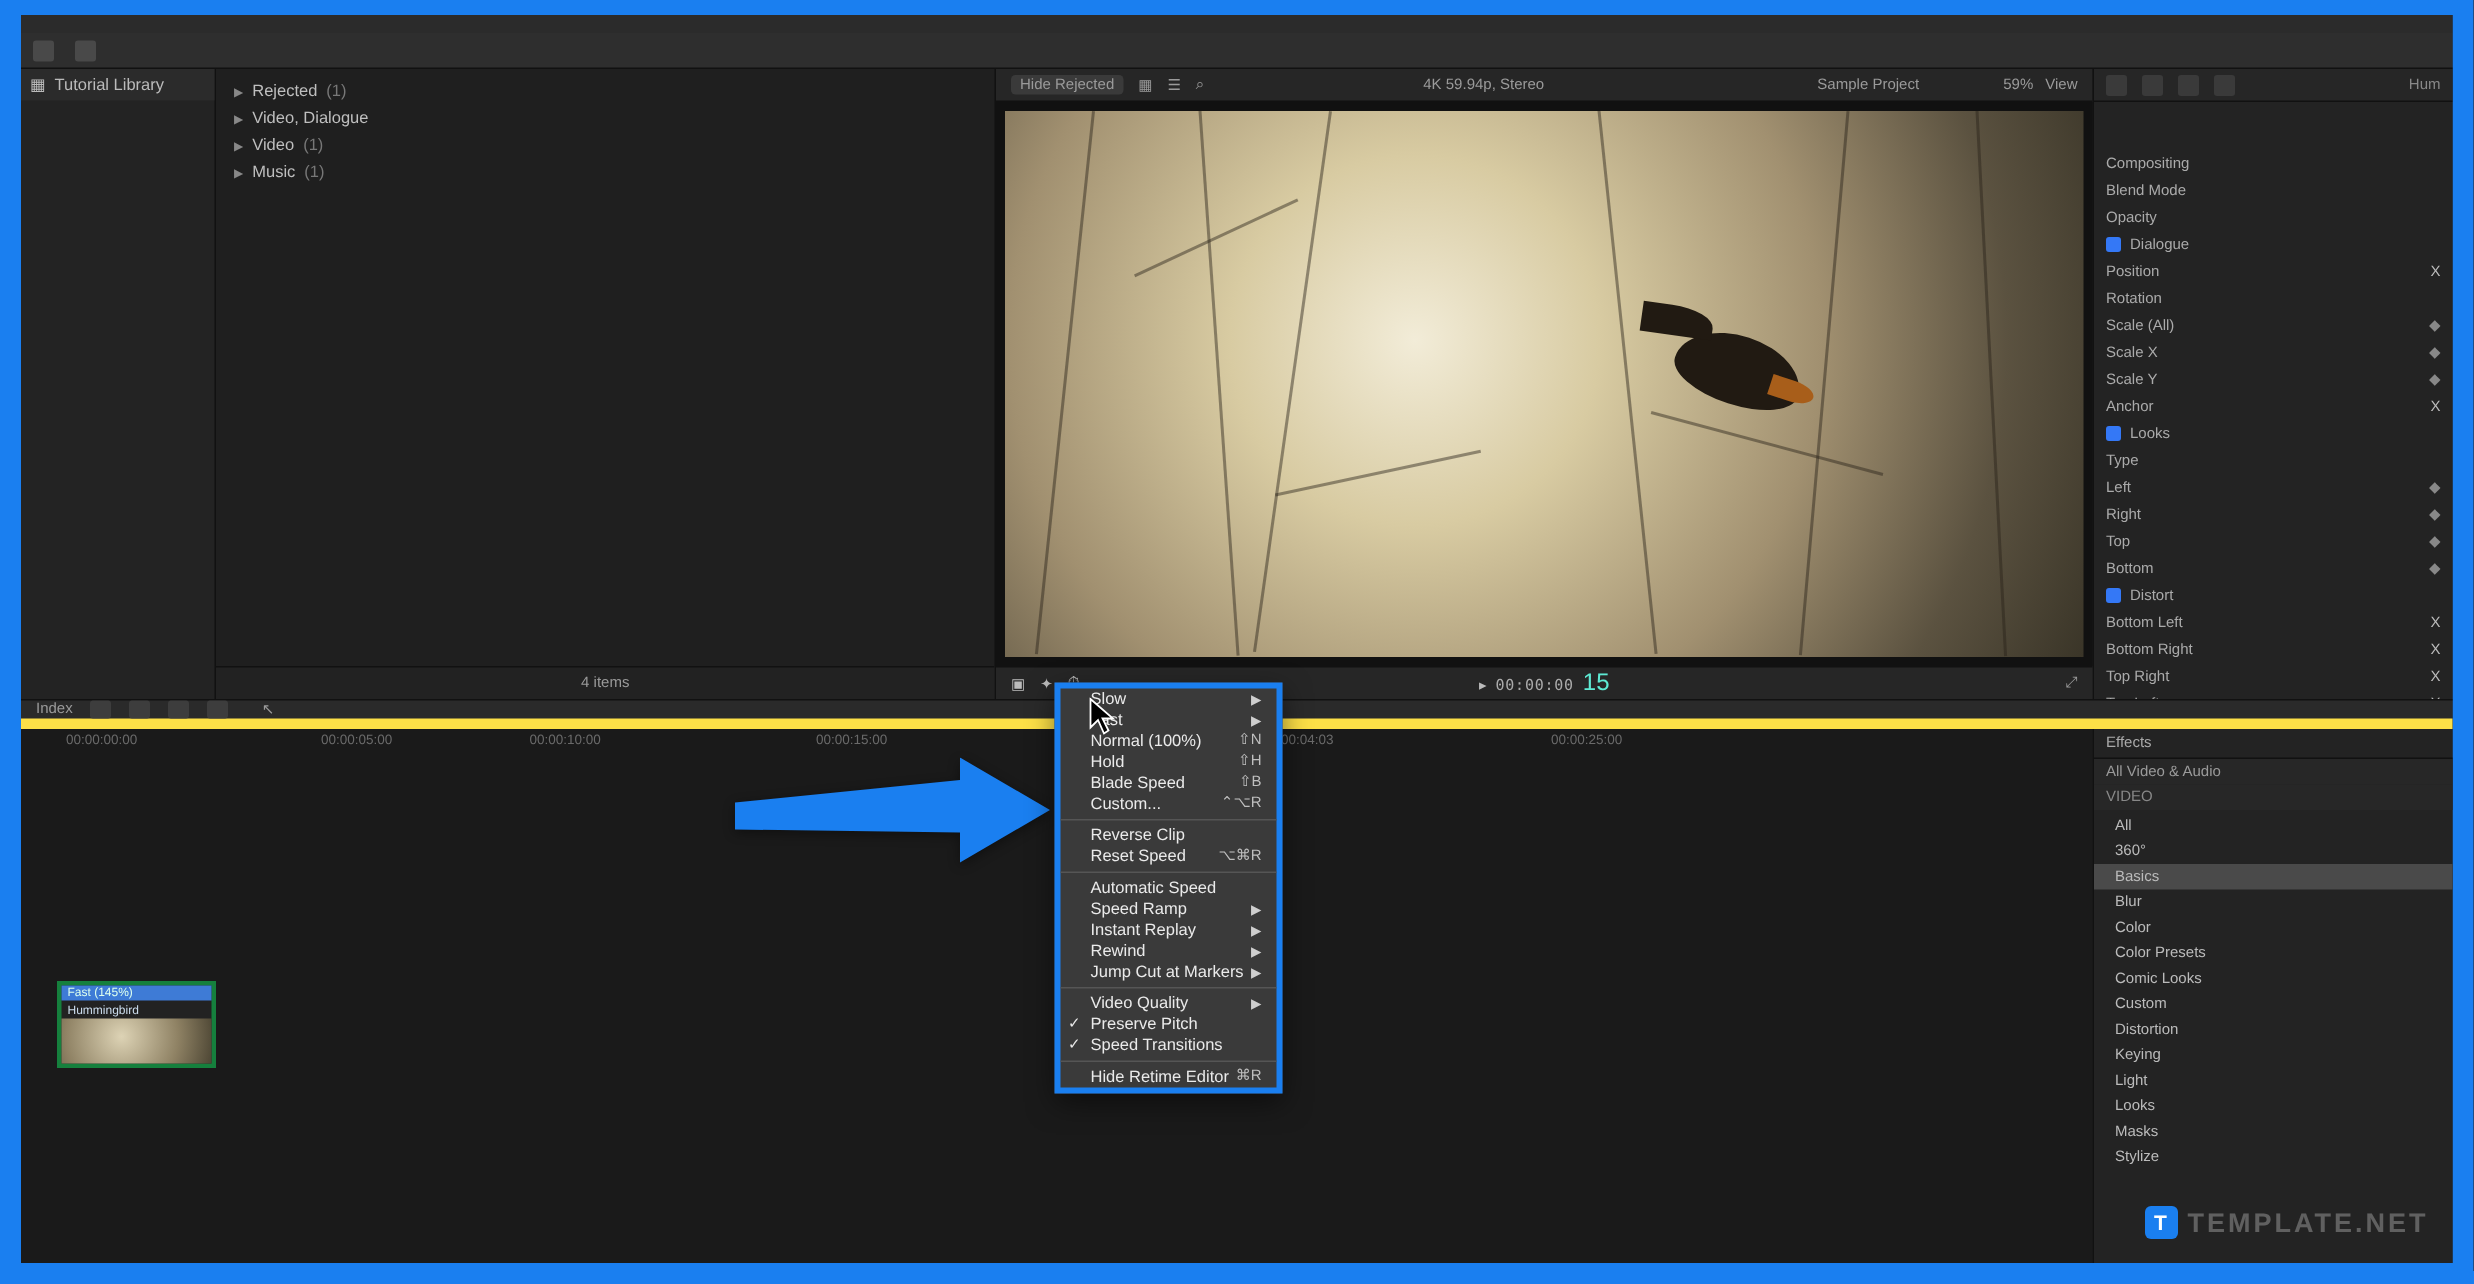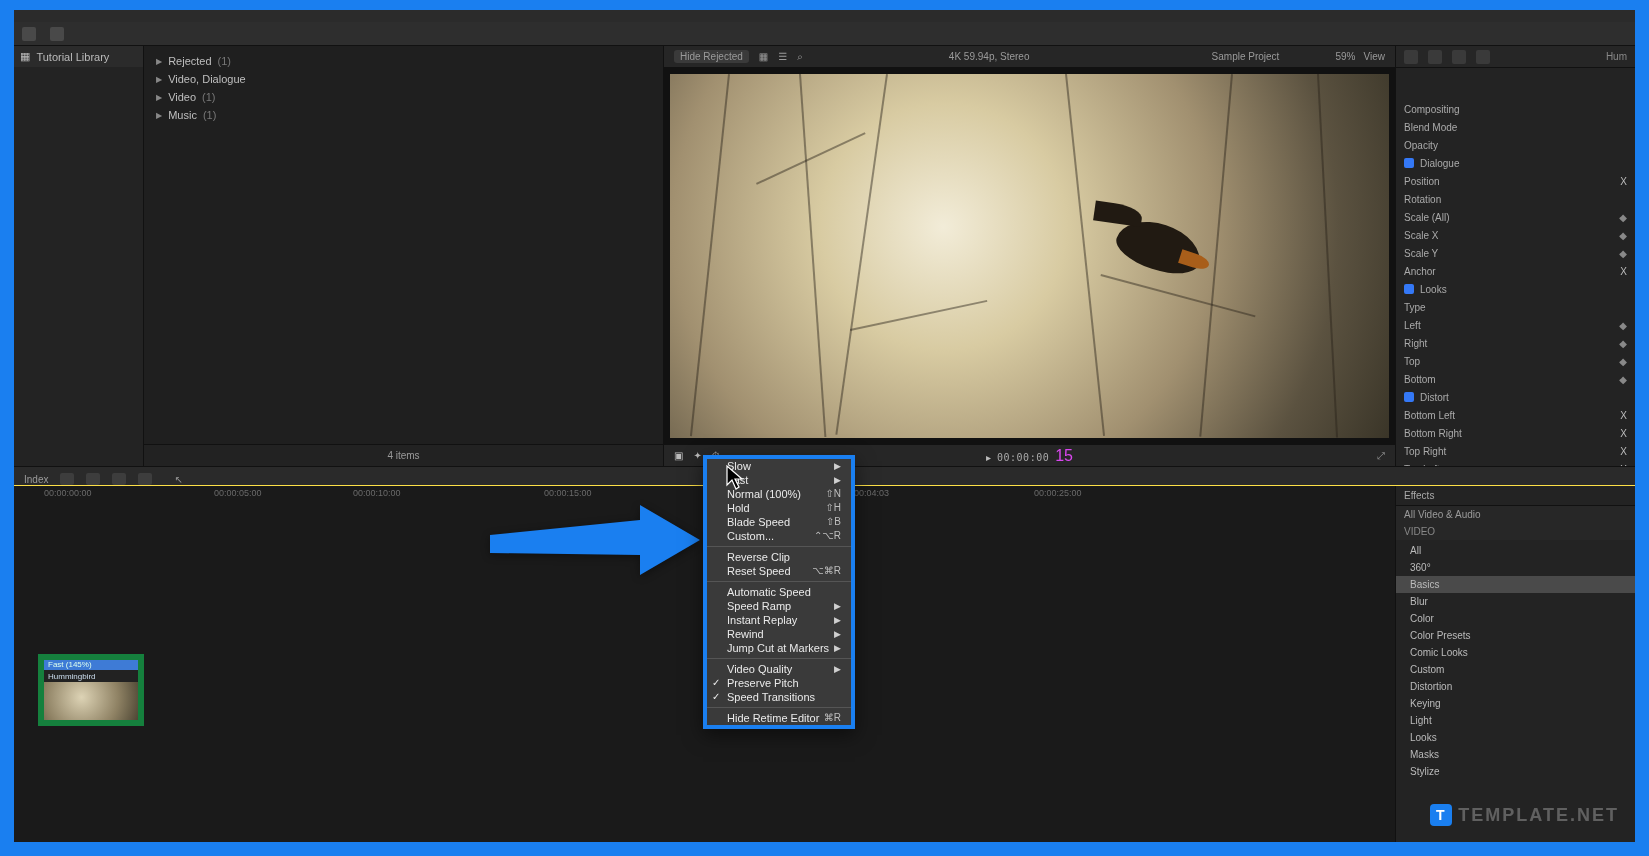--- a/index.html
+++ b/index.html
@@ -36,46 +36,46 @@
   radial-gradient(circle at 38% 42%, #f2ecd8 0%, #d8cba2 25%, #a19070 55%, #5b5240 80%, #3a3528 100%);
   overflow: hidden; }
 .branches { position: absolute; inset: 0; }
 .branches span { position: absolute; background: rgba(40,34,24,.45); transform-origin: top left; }
 .bird { position: absolute; top: 150px; left: 62%; width: 86px; height: 46px; background: #211a12; border-radius: 50% 50% 50% 50% / 60% 60% 40% 40%; transform: rotate(18deg); }
 .bird::before { content: ""; position: absolute; left: -30px; top: -6px; width: 48px; height: 20px; background: #211a12; border-radius: 0 60% 0 0; transform: rotate(-10deg); }
 .bird::after { content: ""; position: absolute; right: -10px; top: 18px; width: 30px; height: 14px; background: #a85e1a; border-radius: 0 80% 80% 0; }
 .viewer-bottom { height: 22px; background: #262626; border-top: 1px solid #111; display: flex; align-items: center; font-size: 10px; color: #bbb; padding: 0 10px; gap: 10px; position: relative; }
 .tc-wrap { position: absolute; left: 50%; transform: translateX(-50%); display: flex; align-items: baseline; gap: 6px; }
 .tc-main { color: #aaa; font-family: "Menlo", monospace; letter-spacing: .5px; }
-.tc-frame { color: #d946ef; font-size: 16px; font-weight: 500; }
+.tc-frame { color: #5eead4; font-size: 16px; font-weight: 500; }
 .expand { margin-left: auto; color: #999; }
 
 
 .inspector { width: 240px; background: #232323; border-left: 1px solid #111; font-size: 10px; color: #bbb; overflow: hidden; }
 .insp-tabs { height: 22px; background: #262626; display: flex; align-items: center; gap: 10px; padding: 0 8px; border-bottom: 1px solid #111; }
 .insp-tabs .t { width: 14px; height: 14px; background: #3a3a3a; border-radius: 2px; }
 .insp-tabs .lbl { margin-left: auto; color: #888; }
 .insp-body { padding: 4px 8px; margin-top: 28px; }
 .insp-row { display: flex; align-items: center; height: 18px; }
 .insp-row .k { flex: 1; color: #aaa; }
 .insp-row .v { color: #bbb; }
 .insp-row .tick { width: 10px; height: 10px; background: #3478f6; margin-right: 6px; border-radius: 2px; }
 .insp-row .notick { width: 10px; height: 10px; border: 1px solid #555; margin-right: 6px; border-radius: 2px; }
 .insp-row .dash { color: #888; margin-left: 6px; }
 .insp-section { font-weight: 500; color: #ddd; }
 
 
-.tl-bar { height: 20px; background: #2a2a2a; border-top: 1px solid #111; border-bottom: 1px solid #fde047; display: flex; align-items: flex-end; padding: 0 10px; font-size: 10px; color: #9a9a9a; gap: 12px; }
+.tl-bar { height: 20px; background: #2a2a2a; border-top: 1px solid #111; border-bottom: 7px solid #fde047; display: flex; align-items: flex-start; padding: 0 10px; font-size: 10px; color: #9a9a9a; gap: 12px; }
 .tl-bar .tbtn { width: 14px; height: 12px; background: #3d3d3d; border-radius: 2px; }
 .lower-grid { display: grid; grid-template-columns: 1fr 240px; height: calc(100% - 476px); }
 .tl-wrap { display: flex; background: #1a1a1a; }
 .ruler { height: 16px; background: #1c1c1c; border-bottom: 1px solid #0a0a0a; position: relative; font-family: Menlo, monospace; font-size: 9px; color: #6a6a6a; }
 .ruler span { position: absolute; top: 2px; }
 .tracks { flex: 1; position: relative; }
-.clip-a { position: absolute; left: 24px; top: 168px; width: 106px; height: 72px; border: 6px solid #15803d; background: #222; }
+.clip-a { position: absolute; left: 24px; top: 168px; width: 106px; height: 58px; border: 3px solid #15803d; background: #222; }
 .clip-a-top { height: 10px; background: #3e7bd6; font-size: 8px; color: #dfe; padding-left: 4px; }
 .clip-a-lbl { position: absolute; top: 12px; left: 4px; font-size: 8px; color: #cde; }
 .clip-a-vis { position: absolute; top: 22px; left: 0; right: 0; bottom: 0; background:
   radial-gradient(circle at 40% 40%, #ddd3b5 0%, #8f8264 60%, #4d4634 100%); }
 .clip-b { position: absolute; left: 130px; top: 178px; width: 360px; height: 48px; background: #222; border: 1px solid #333; }
 .clip-b-lbl { position: absolute; top: 2px; left: 4px; font-size: 8px; color: #cde; }
 .clip-b-vis { position: absolute; top: 12px; left: 0; right: 0; bottom: 0;
   background: repeating-linear-gradient(90deg, #0a0a0c 0 14px, #1b1208 14px 16px),
               linear-gradient(#0b0b10, #0b0b10);
 }

